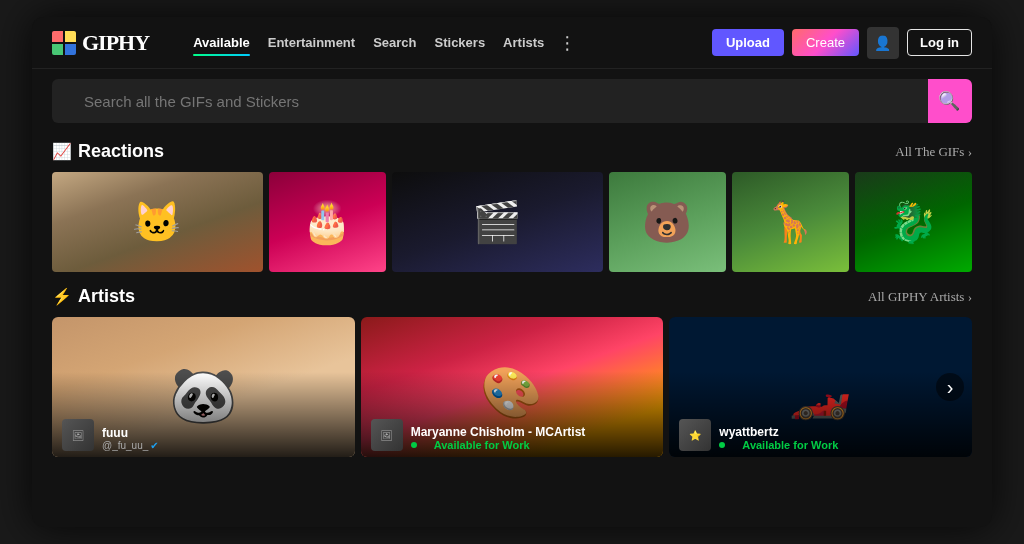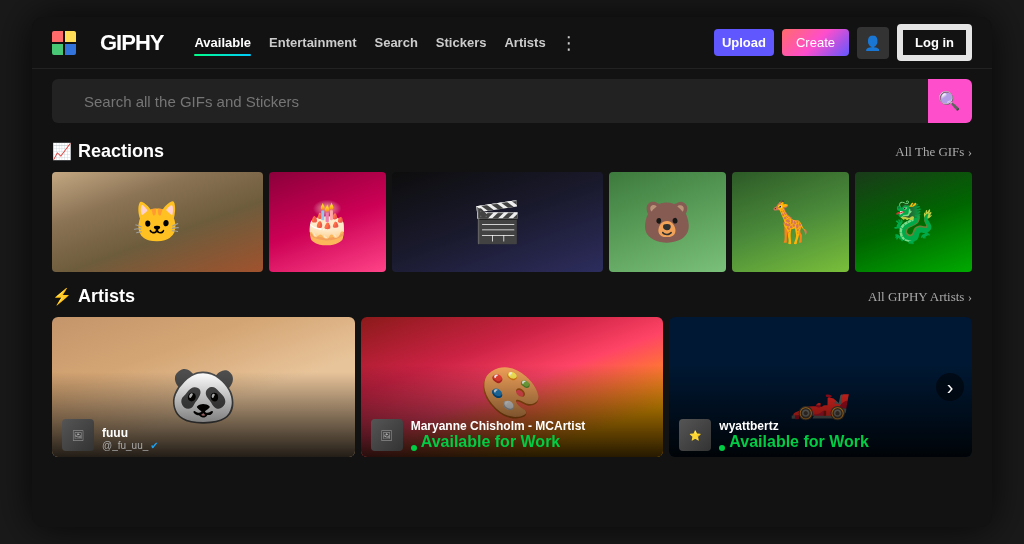--- a/index.html
+++ b/index.html
@@ -26,22 +26,23 @@
       display: flex;
       align-items: center;
       padding: 0 20px;
       height: 52px;
       gap: 16px;
       border-bottom: 1px solid #222;
     }
     .logo {
       display: flex;
       align-items: center;
-      gap: 24px;
-      margin-right: 7px;
+      gap: 6px;
+      margin-right: 20px;
+      font-family: Liberation Serif, serif;
     }
     .logo-text {
       font-size: 22px;
       font-weight: 900;
       color: #fff;
       letter-spacing: -1px;
     }
     .nav-items {
       display: flex;
       align-items: center;
@@ -79,21 +80,21 @@
     .header-right {
       display: flex;
       align-items: center;
       gap: 8px;
     }
     .btn-upload {
       background: #6157ff;
       color: #fff;
       border: none;
       border-radius: 4px;
-      padding: 6px 8px;
+      padding: 6px 14px;
       font-size: 13px;
       font-weight: 700;
       cursor: pointer;
     }
     .btn-create {
       background: linear-gradient(135deg, #ff6b6b, #ff4ecb, #6157ff);
       color: #fff;
       border: none;
       border-radius: 4px;
       padding: 6px 14px;
@@ -110,21 +111,21 @@
       height: 32px;
       display: flex;
       align-items: center;
       justify-content: center;
       cursor: pointer;
       font-size: 14px;
     }
     .btn-login {
       background: transparent;
       color: #fff;
-      border: 6px solid #e5e5e5;
+      border: 1px solid #e5e5e5;
       border-radius: 4px;
       padding: 5px 12px;
       font-size: 13px;
       font-weight: 600;
       cursor: pointer;
     }
     
     .search-bar {
       padding: 10px 20px;
       background: #121212;
@@ -347,25 +348,25 @@
       margin-top: 48px;
     }
     .artist-handle {
       color: #aaa;
       font-size: 10px;
       display: flex;
       gap: 2px;
     }
     .artist-available {
       color: #00cc44;
-      font-size: 16px;
+      font-size: 11px;
       font-weight: 600;
       display: flex;
-      align-items: flex-end;
-      gap: 4px;
+      align-items: center;
+      gap: 17px;
     }
     .dot-green {
       width: 6px;
       height: 6px;
       border-radius: 50%;
       background: #00cc44;
       display: inline-block;
     }
     .verified {
       color: #1da1f2;

